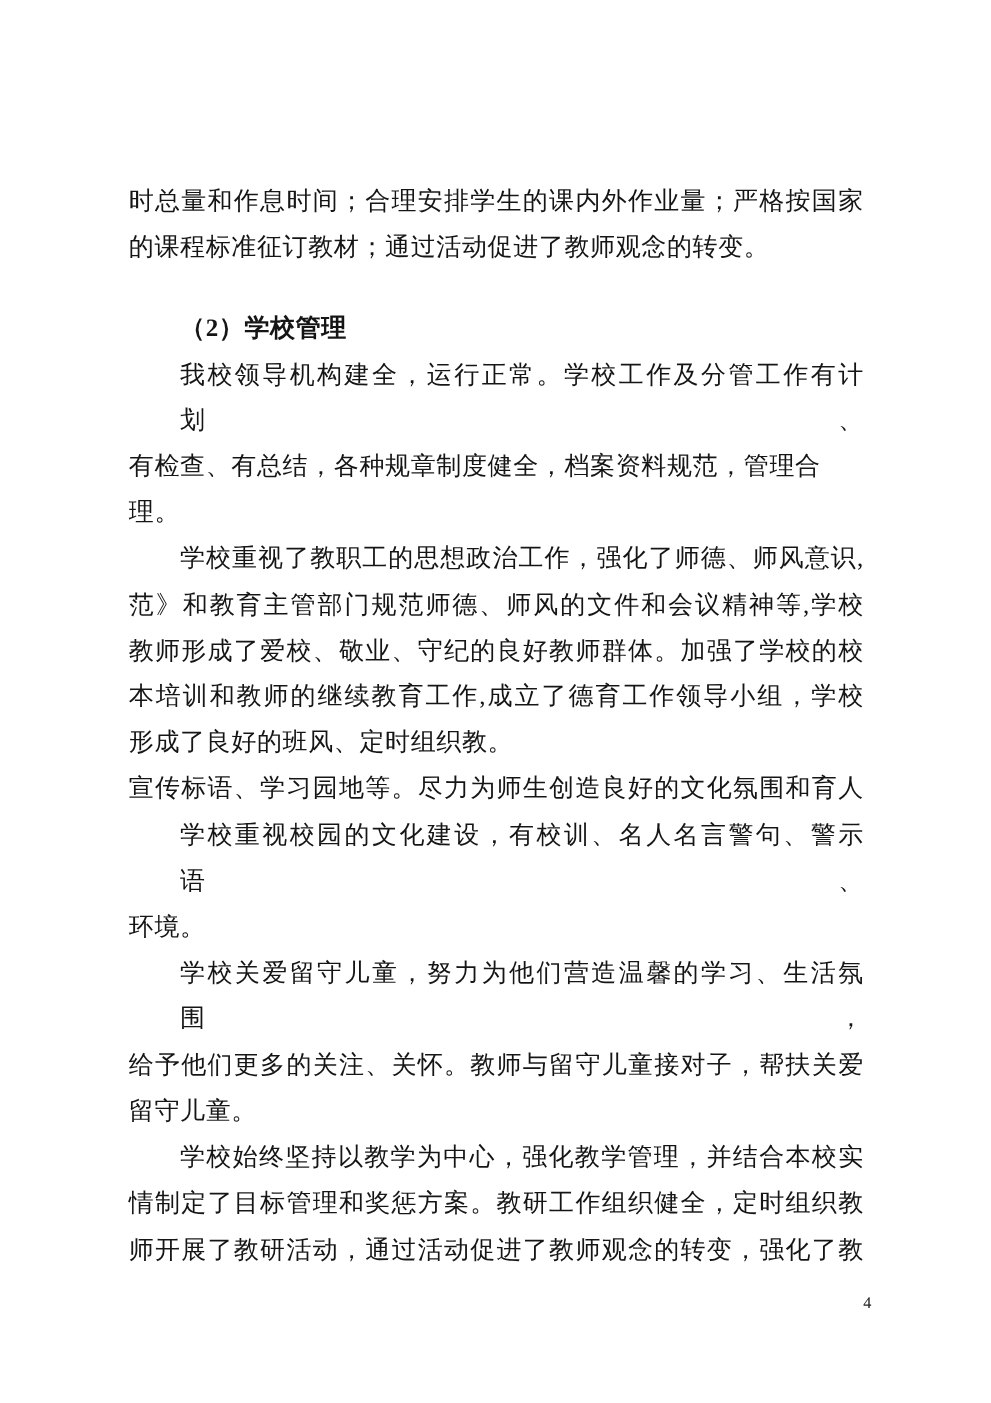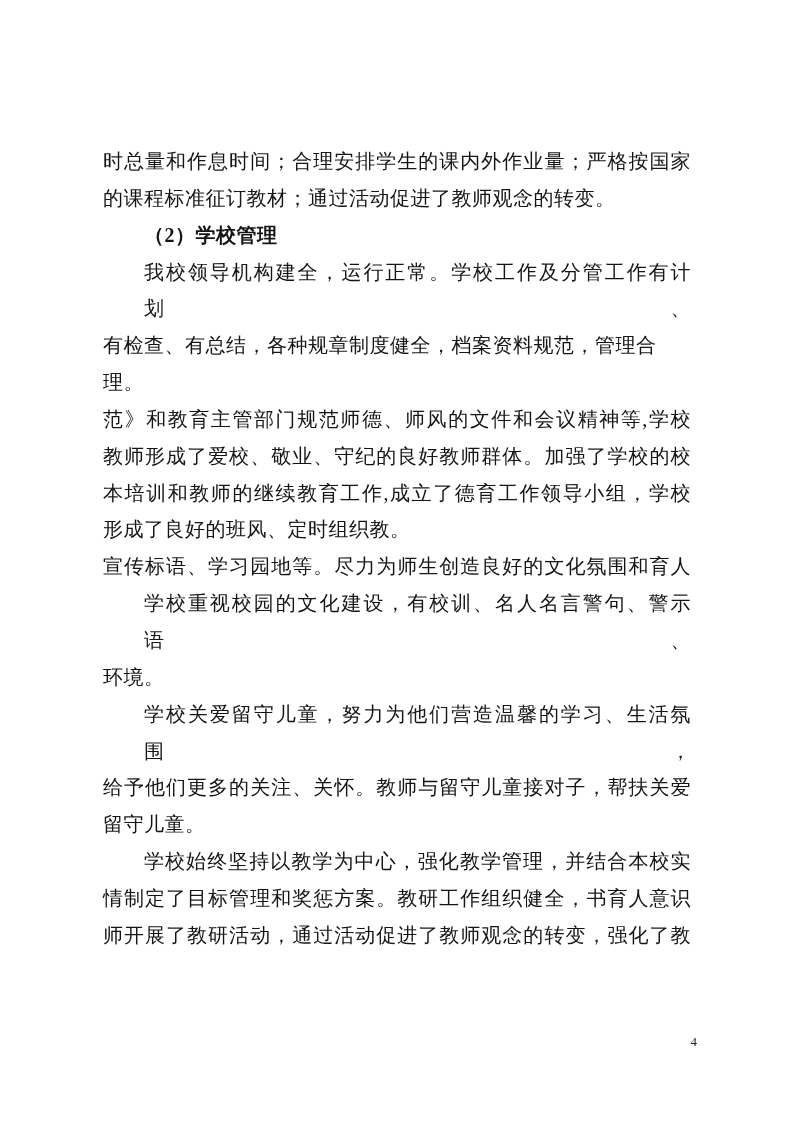--- a/index.html
+++ b/index.html
@@ -40,47 +40,49 @@
     text-align-last: justify;
   }
   
   .line.ind {
     padding-left: 41px;
   }
   .line.heading {
     font-weight: 700;
     text-align: right;
     text-align-last: left;
+    margin-top: 28px;
   }
   .footer-pageno {
     position: absolute;
     top: 1034px;
     right: 96px;
     font-size: 13px;
     color: #222222;
   }
 </style>
 </head>
 <body>
 
 <div class="page">
   <div class="content">
     <div class="line j">时总量和作息时间；合理安排学生的课内外作业量；严格按国家</div>
     <div class="line">的课程标准征订教材；通过活动促进了教师观念的转变。</div>
     <div class="line heading ind">（2）学校管理</div>
     <div class="line j ind">我校领导机构建全，运行正常。学校工作及分管工作有计划、</div>
     <div class="line">有检查、有总结，各种规章制度健全，档案资料规范，管理合理。</div>
+    <div class="line j ind">学校重视了教职工的思想政治工作，强化了师德、师风意识,</div>
     <div class="line j">范》和教育主管部门规范师德、师风的文件和会议精神等,学校</div>
     <div class="line j">教师形成了爱校、敬业、守纪的良好教师群体。加强了学校的校</div>
     <div class="line j">本培训和教师的继续教育工作,成立了德育工作领导小组，学校</div>
     <div class="line">形成了良好的班风、定时组织教。</div>
     <div class="line j">宣传标语、学习园地等。尽力为师生创造良好的文化氛围和育人</div>
     <div class="line j ind">学校重视校园的文化建设，有校训、名人名言警句、警示语、</div>
     <div class="line">环境。</div>
     <div class="line j ind">学校关爱留守儿童，努力为他们营造温馨的学习、生活氛围，</div>
     <div class="line j">给予他们更多的关注、关怀。教师与留守儿童接对子，帮扶关爱</div>
     <div class="line">留守儿童。</div>
     <div class="line j ind">学校始终坚持以教学为中心，强化教学管理，并结合本校实</div>
-    <div class="line j">情制定了目标管理和奖惩方案。教研工作组织健全，书育人意识</div>
+    <div class="line j">情制定了目标管理和奖惩方案。教研工作组织健全，定时组织教</div>
     <div class="line j">师开展了教研活动，通过活动促进了教师观念的转变，强化了教</div>
   </div>
   <div class="footer-pageno">4</div>
 </div>
 
 </body></html>

